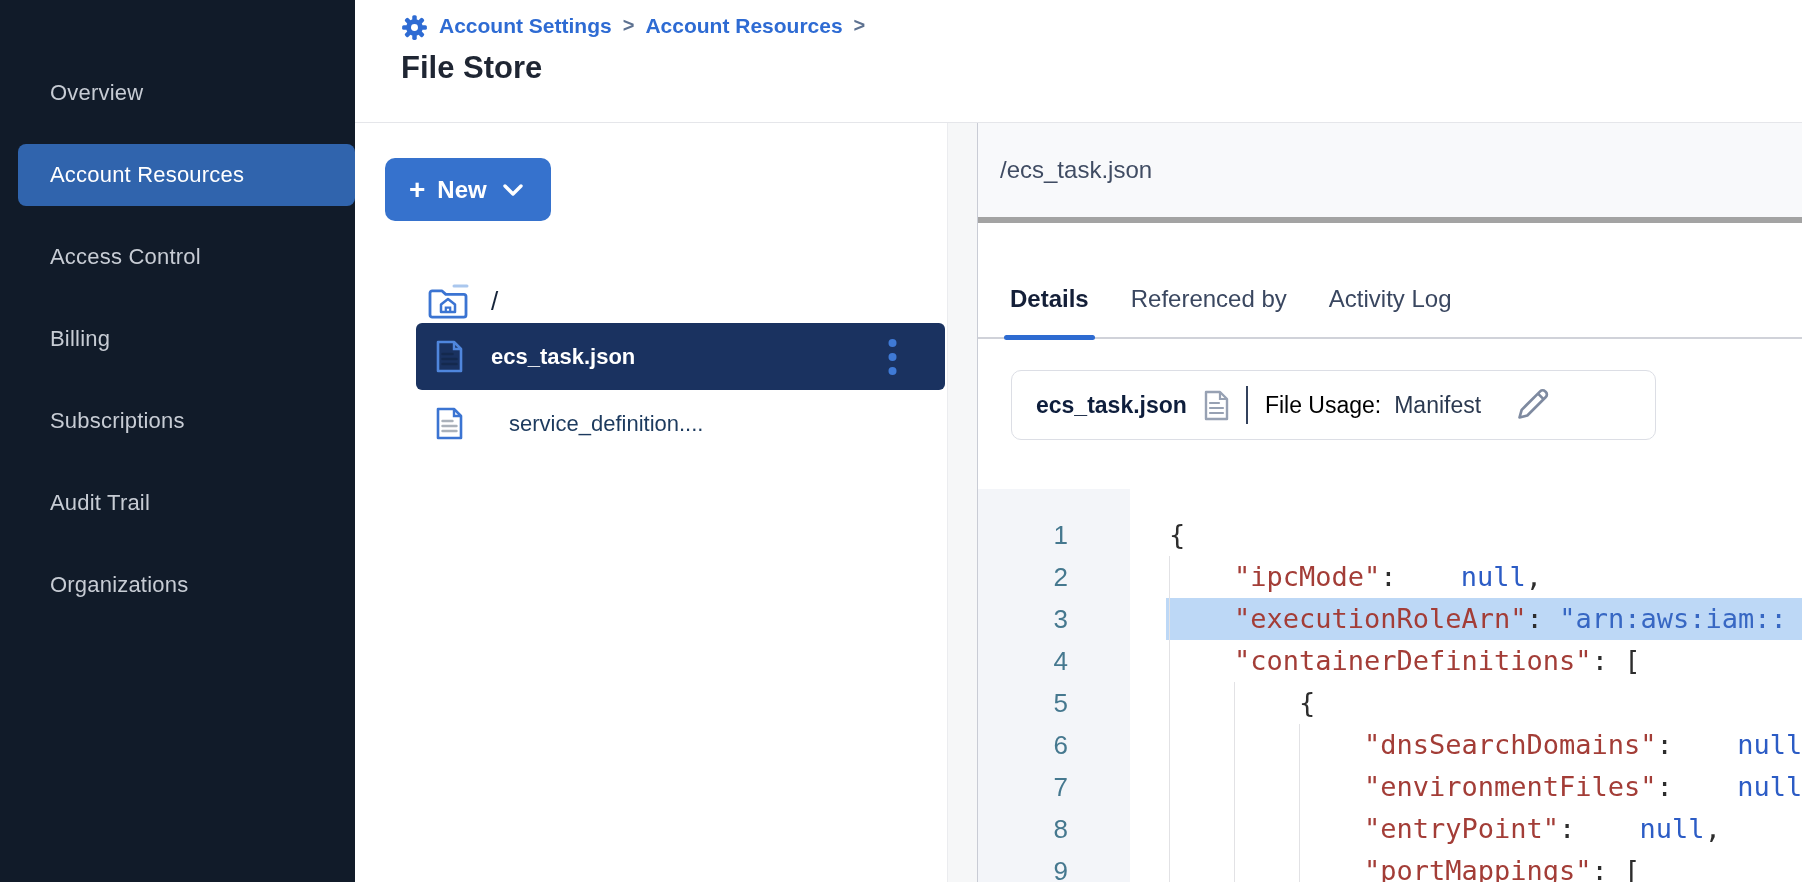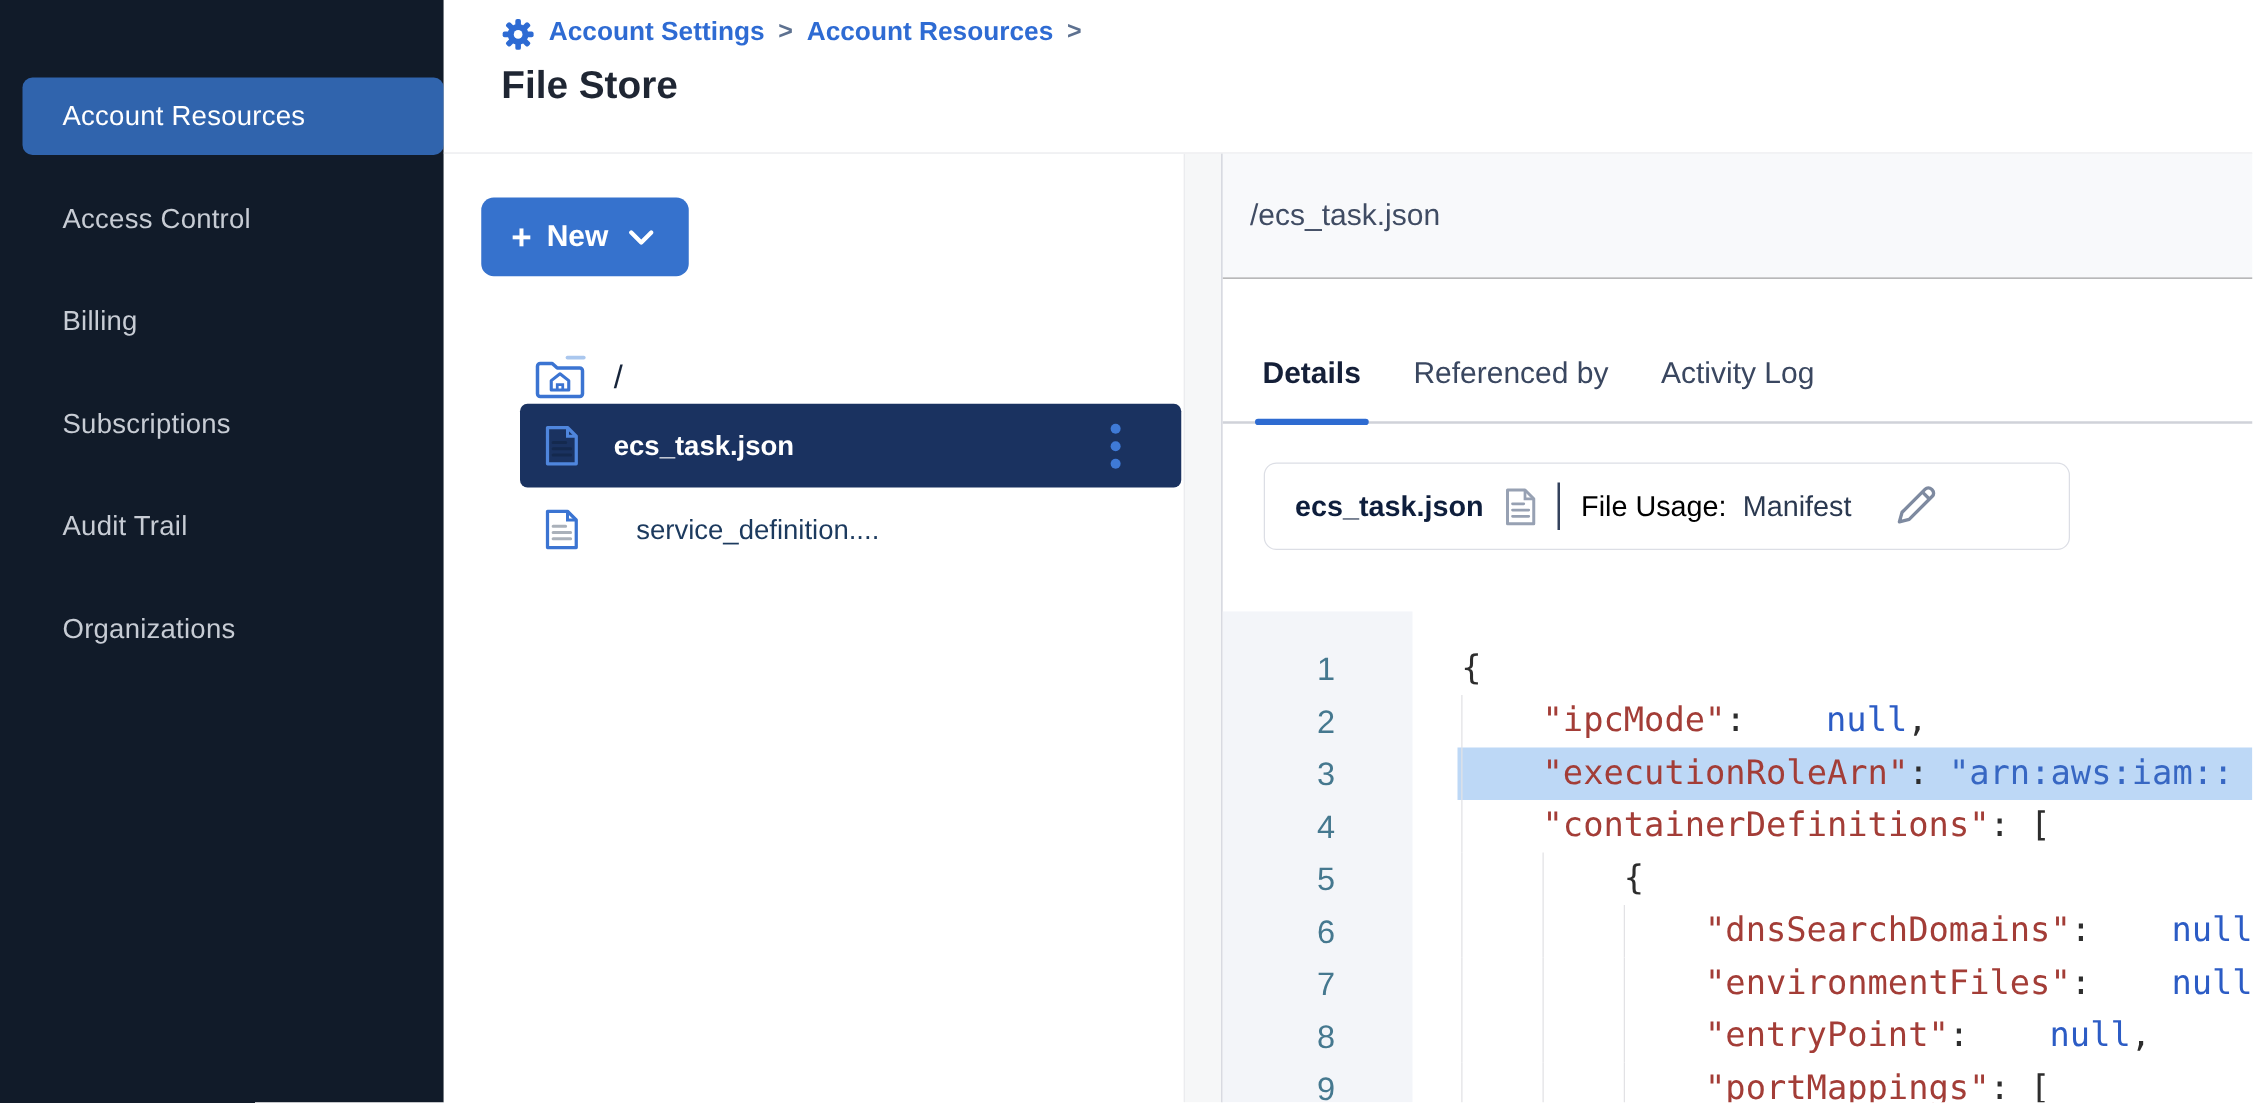--- a/index.html
+++ b/index.html
@@ -43,21 +43,21 @@
   .file-row.selected { background:#1a3260; }
   .file-row .fname { margin-left:28px; font-size:22px; }
   .file-row.selected .fname { color:#ffffff; font-weight:600; }
   .file-row:not(.selected) .fname { color:#1c3a5e; font-weight:500;margin-left:46px; }
   .kebab { position:absolute; right:40px; top:50%; transform:translateY(-50%);
            width:26px; height:42px; display:flex; align-items:center; justify-content:center;
            cursor:pointer; }
 
   
   .detail-panel { flex:1; display:flex; flex-direction:column; min-width:0; background:#fff; }
-  .path-header { height:100px; min-height:100px; background:#f8f9fb; border-bottom:1px solid #a3a3a3;
+  .path-header { height:100px; min-height:100px; background:#f8f9fb; border-bottom:6px solid #a3a3a3;
                  display:flex; align-items:center; padding-left:22px; font-size:24px; color:#404c63; }
   .tabs { display:flex; gap:38px; padding:0 0 0 30px; margin-top:50px;
           border-bottom:2px solid #d0d2d9; }
   .tab { position:relative; padding:12px 2px 24px; font-size:24px; color:#3a4760;
          font-weight:500; cursor:pointer; }
   .tab.active { color:#141f38; font-weight:700; }
   .tab.active .underline { position:absolute; left:-4px; right:-4px; bottom:-3px; height:5px;
          border-radius:3px; background:#2e6bd1; }
 
   .summary-card { margin:31px 0 0 33px; width:645px; height:70px; border:1.5px solid #dcdee5;
@@ -83,20 +83,21 @@
            border-left:1.5px solid #e2e2e5; }
   .tok-p { color:#2d2d2d; } .tok-k { color:#a33d37; }
   .tok-s { color:#3767c3; } .tok-n { color:#2c5cc5;margin-left:48px; }
 </style>
 </head>
 <body>
 
 <div class="app">
 
   <nav class="sidebar" id="sidebar">
+      <div class="side-item">Overview</div>
       <div class="side-item active">Account Resources</div>
       <div class="side-item">Access Control</div>
       <div class="side-item">Billing</div>
       <div class="side-item">Subscriptions</div>
       <div class="side-item">Audit Trail</div>
       <div class="side-item">Organizations</div>
     </nav>
 
   <div class="main">
 

